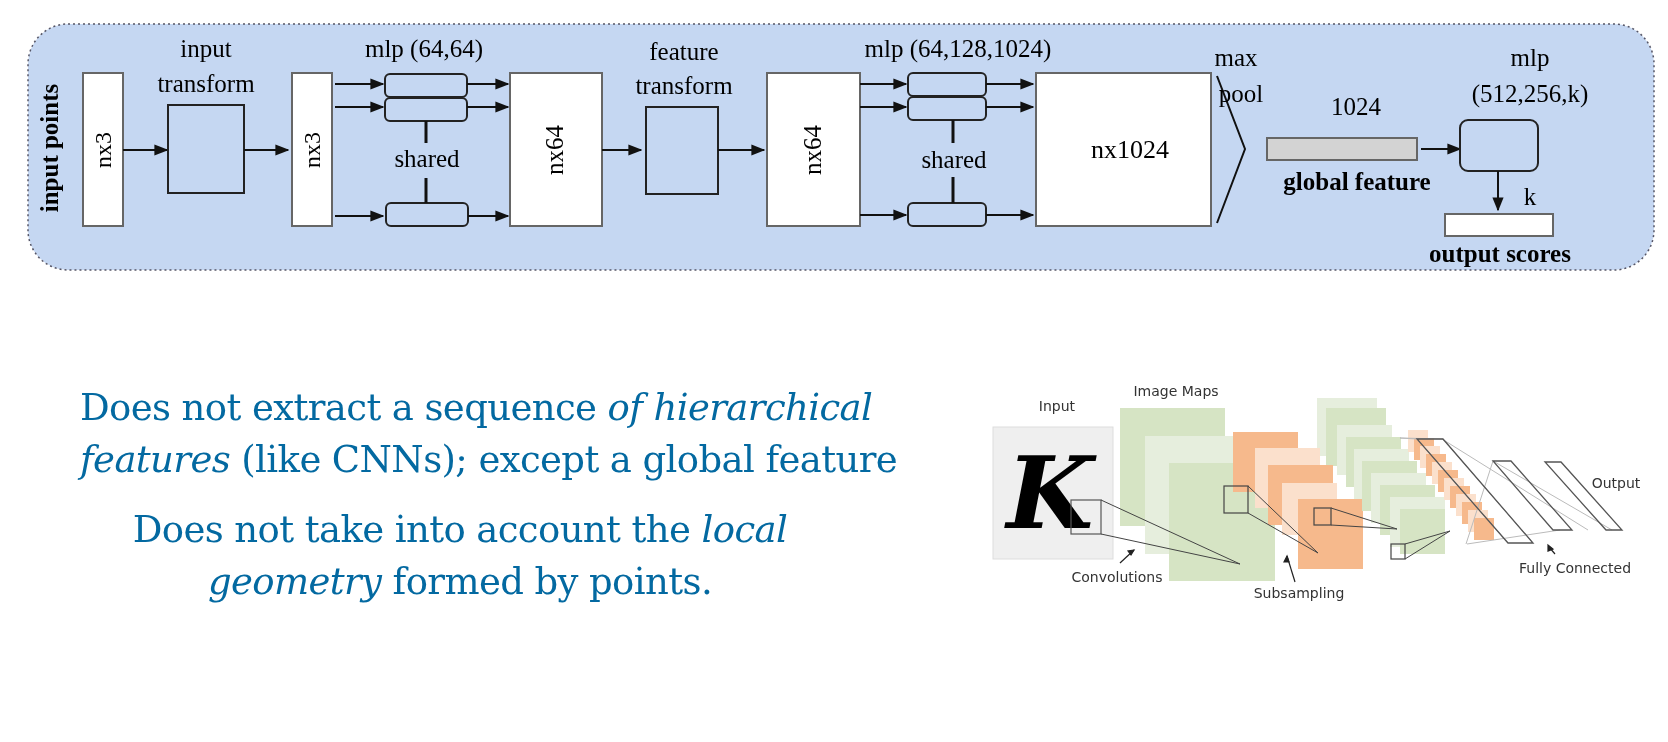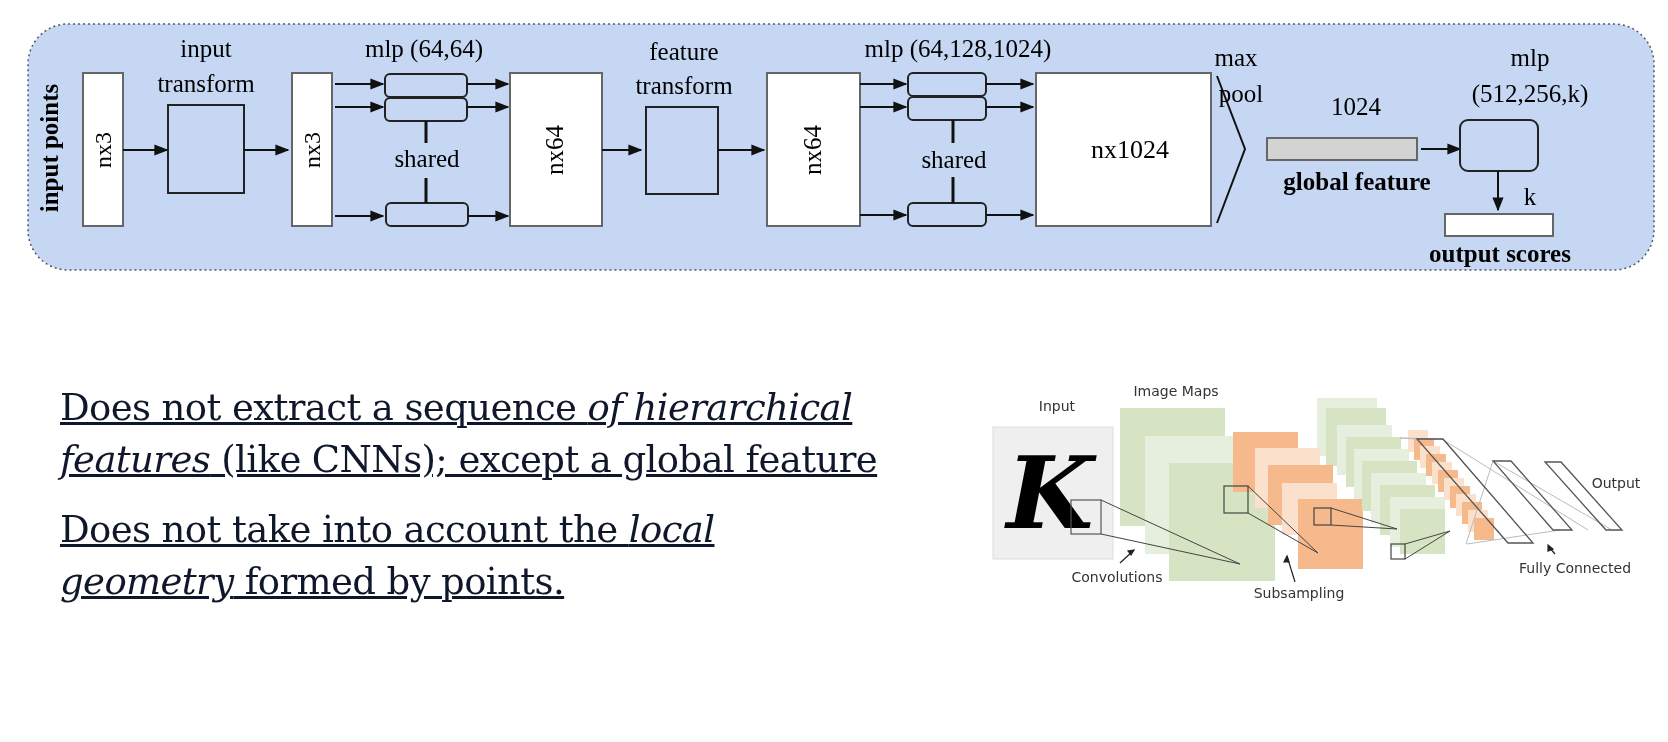--- a/index.html
+++ b/index.html
@@ -1,22 +1,22 @@
 <!DOCTYPE html>
 <html><head>
 <meta charset="utf-8">
 <style>
   html, body { margin:0; padding:0; background:#ffffff; }
   body { width:1668px; height:742px; position:relative; overflow:hidden; font-family:"Liberation Serif", serif; }
   #pointnet { position:absolute; left:0; top:0; width:1668px; height:290px; }
   #cnn { position:absolute; left:985px; top:375px; width:683px; height:240px; }
-  .slide-text { position:absolute; left:60px; color:#0f172a; font-family:"DejaVu Serif","Liberation Serif",serif; font-size:37px; line-height:52px; letter-spacing:-0.6px;text-decoration:underline; }
+  .slide-text { position:absolute; left:80px; color:#0369a1; font-family:"DejaVu Serif","Liberation Serif",serif; font-size:37px; line-height:52px; letter-spacing:-0.6px; }
   .slide-text i { font-style:italic; }
   #bullet1 { top:382px; width:880px; }
-  #bullet2 { top:504px; width:760px; }
+  #bullet2 { top:504px; width:760px;text-align:center; }
   svg text { font-family:"Liberation Serif", serif; }
   .cnn-label { font-family:"DejaVu Sans","Liberation Sans",sans-serif; font-size:14px; fill:#333; }
 </style>
 </head>
 <body>
 
 <svg id="pointnet" viewBox="0 0 1668 290">
   <defs>
     <marker id="arr" viewBox="0 0 10 10" refX="9" refY="5" markerWidth="7" markerHeight="7" orient="auto">
       <path d="M0,1 L10,5 L0,9 z" fill="#111"></path>

